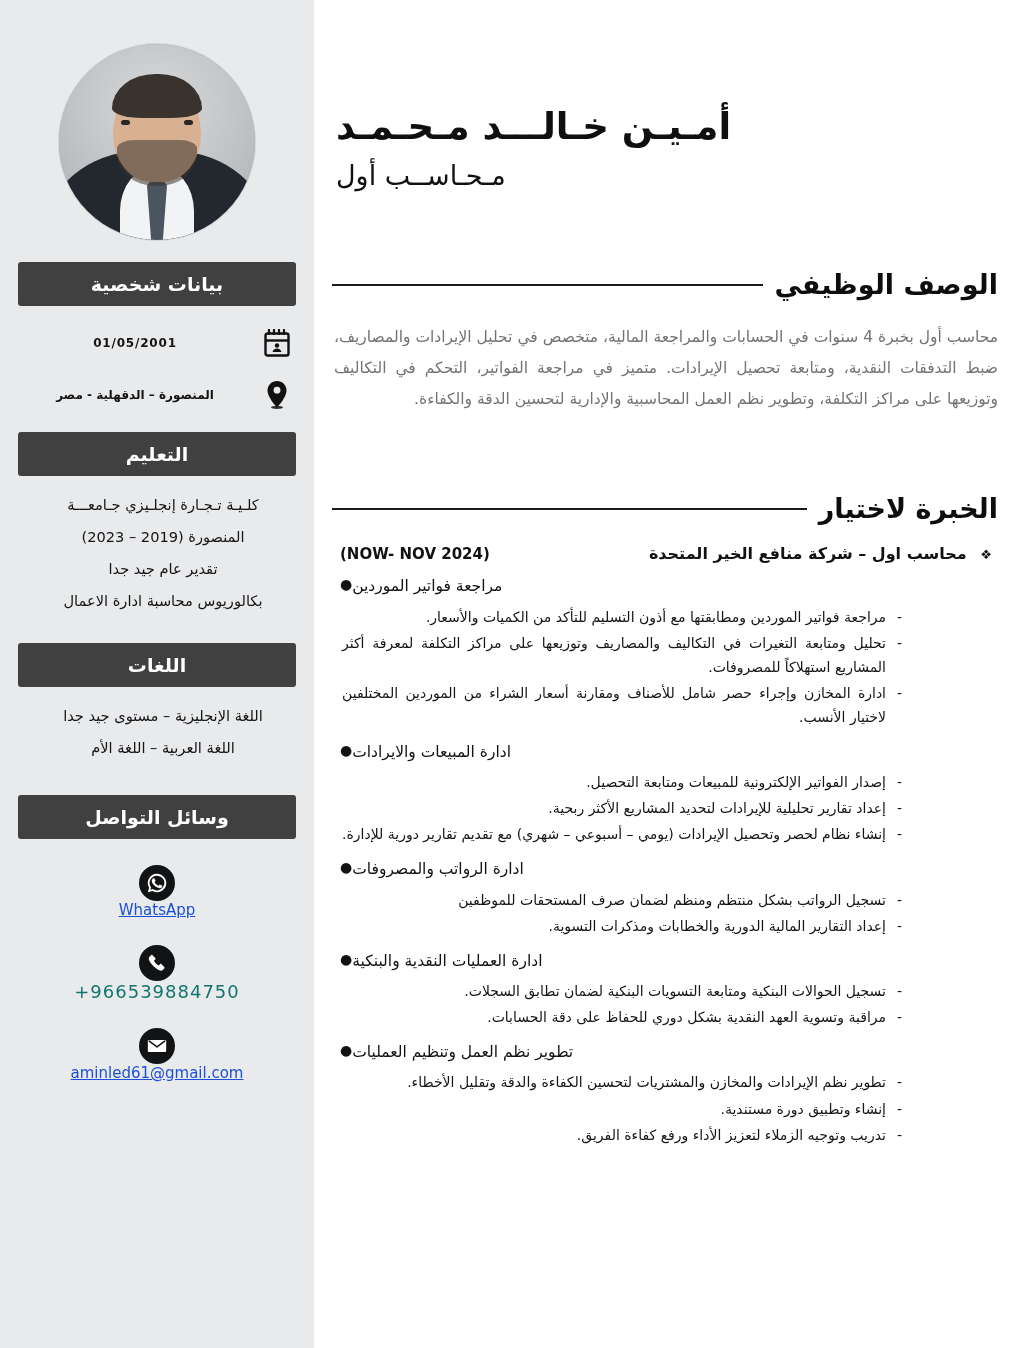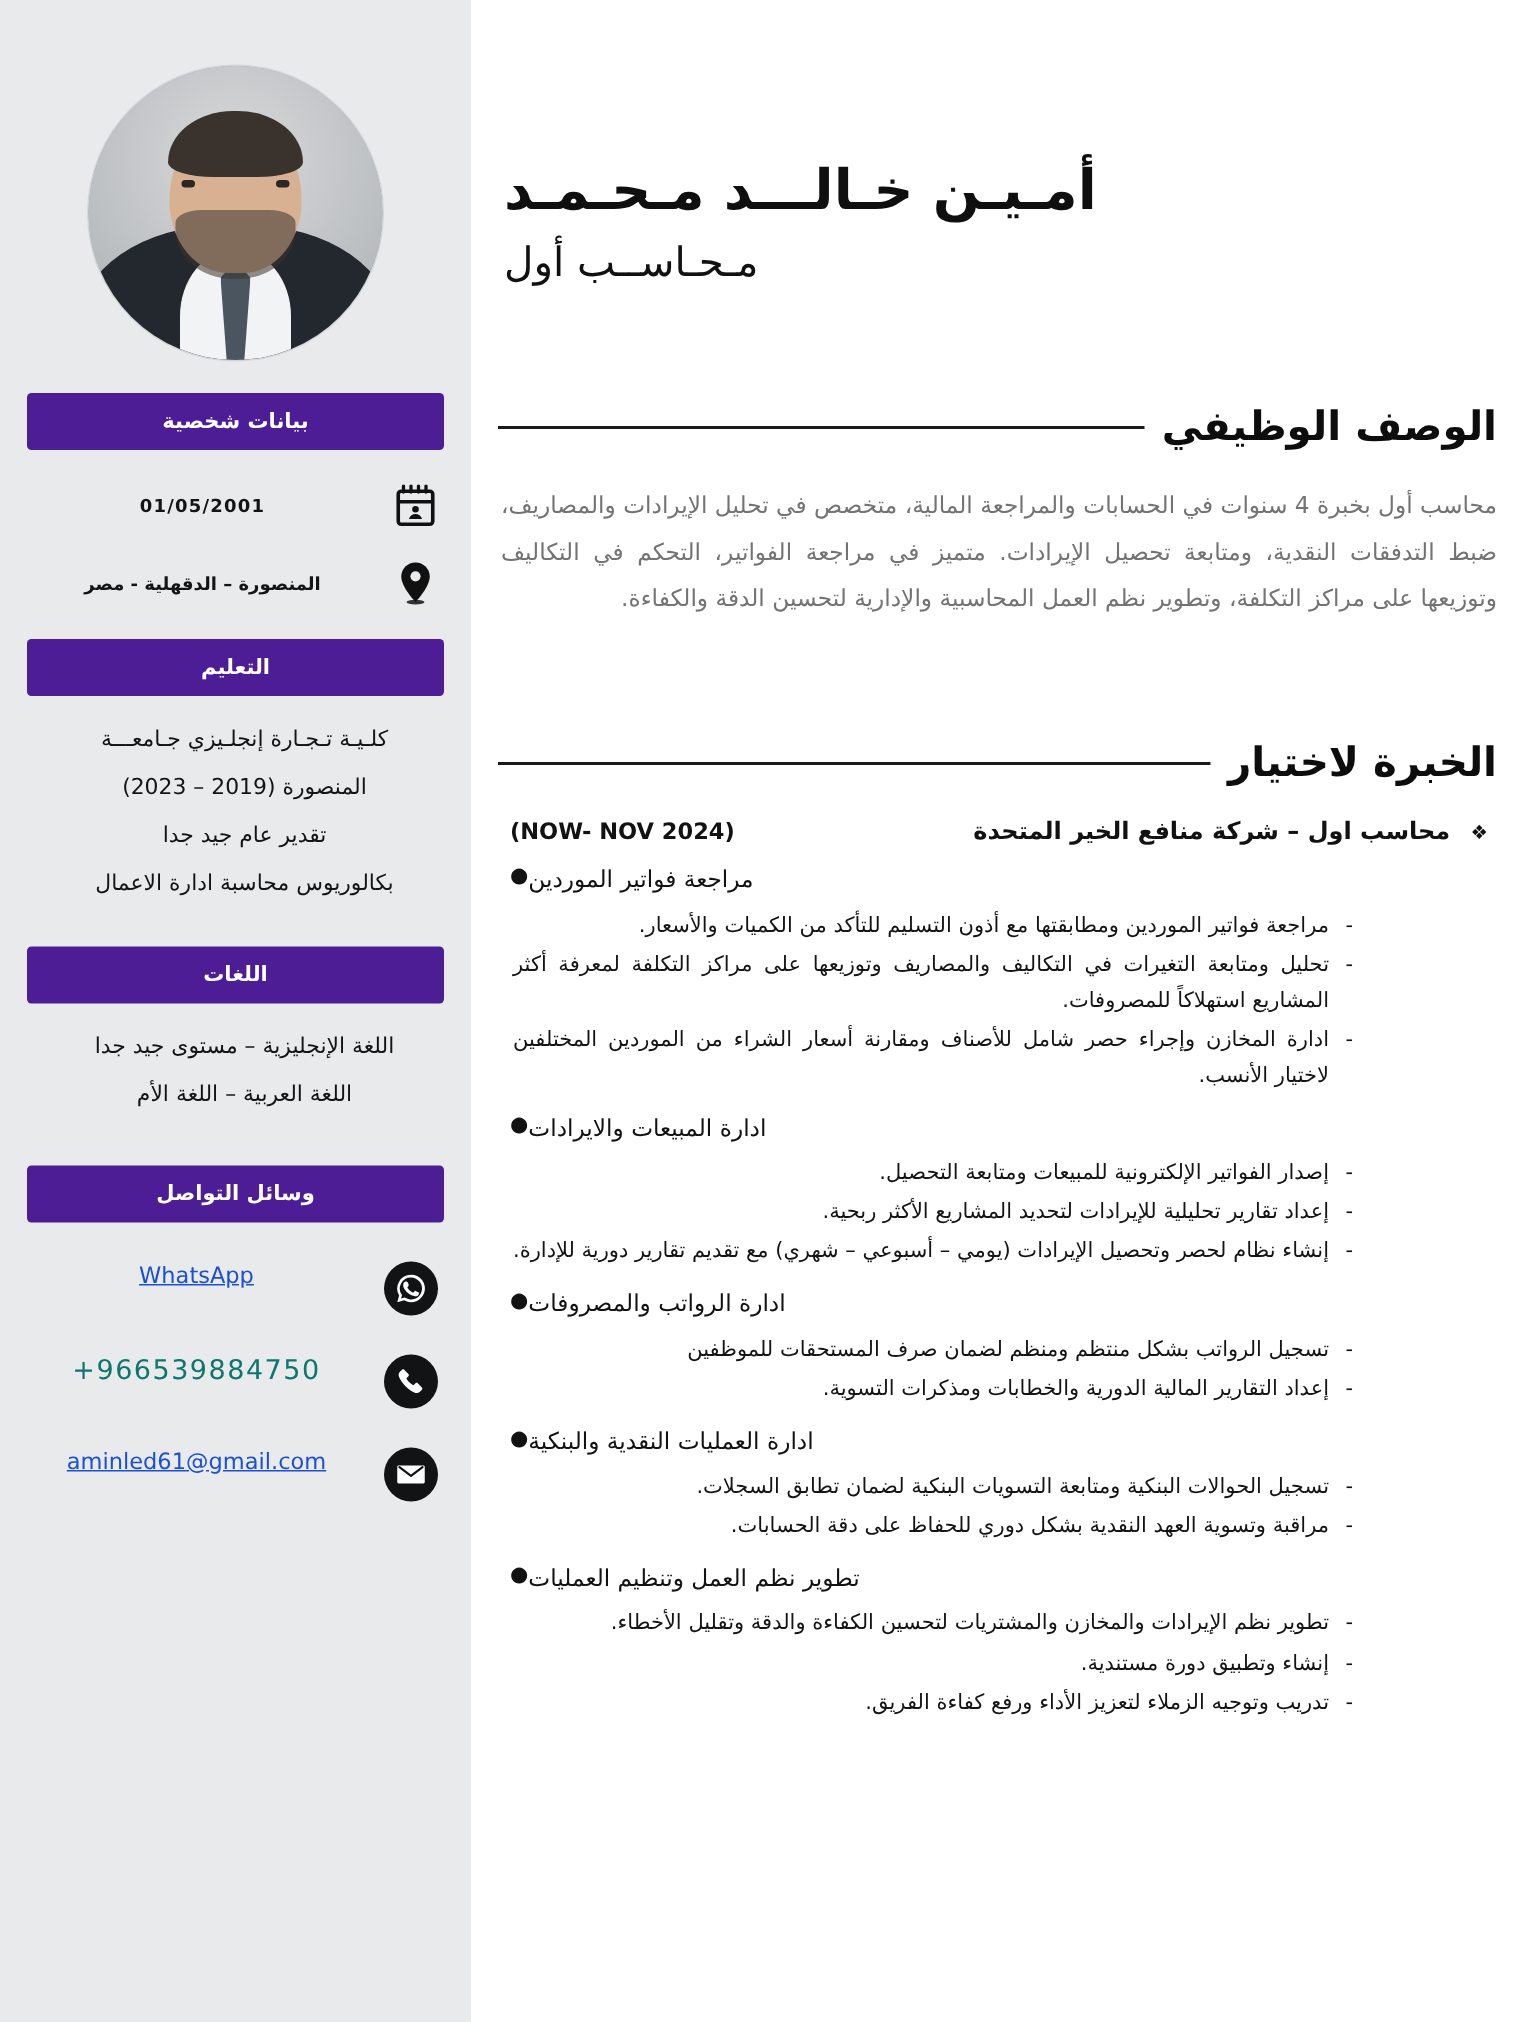--- a/index.html
+++ b/index.html
@@ -200,23 +200,23 @@
     width: 80px; height: 46px; background:rgba(58,51,45,.55); border-radius: 22% 22% 48% 48% / 18% 18% 70% 70%;
   }
   .av-eye {
     position:absolute; top:76px; width:9px; height:5px; background:#2c2722; border-radius:3px;
   }
   .av-eye.l { left: 62px; }
   .av-eye.r { right: 62px; }
 
   .side-head {
     margin: 22px 18px 0 18px;
-    background: #4c1d95;
+    background: #404040;
     color: #ffffff;
-    font-size: 14px;
+    font-size: 19px;
     font-weight: 700;
     text-align: center;
     padding: 11px 0;
     border-radius: 3px;
     letter-spacing: .3px;
   }
 
   .info-row {
     display: flex;
     flex-direction: row;
@@ -252,21 +252,22 @@
     margin: 0 0 7px 0;
     font-size: 14.6px;
     line-height: 1.72;
     color: #141414;
     letter-spacing: .6px;
   }
   .side-block p.tight { letter-spacing: 0; }
 
   .contact-row {
     display: flex;
-    gap: 16px;
+    flex-direction: column;
+    align-items: center;
     padding: 0 22px;
     margin-top: 26px;
     direction: rtl;
   }
   .c-badge {
     flex: 0 0 auto;
     width: 36px; height: 36px;
     border-radius: 50%;
     background: #111315;
     color: #fff;

